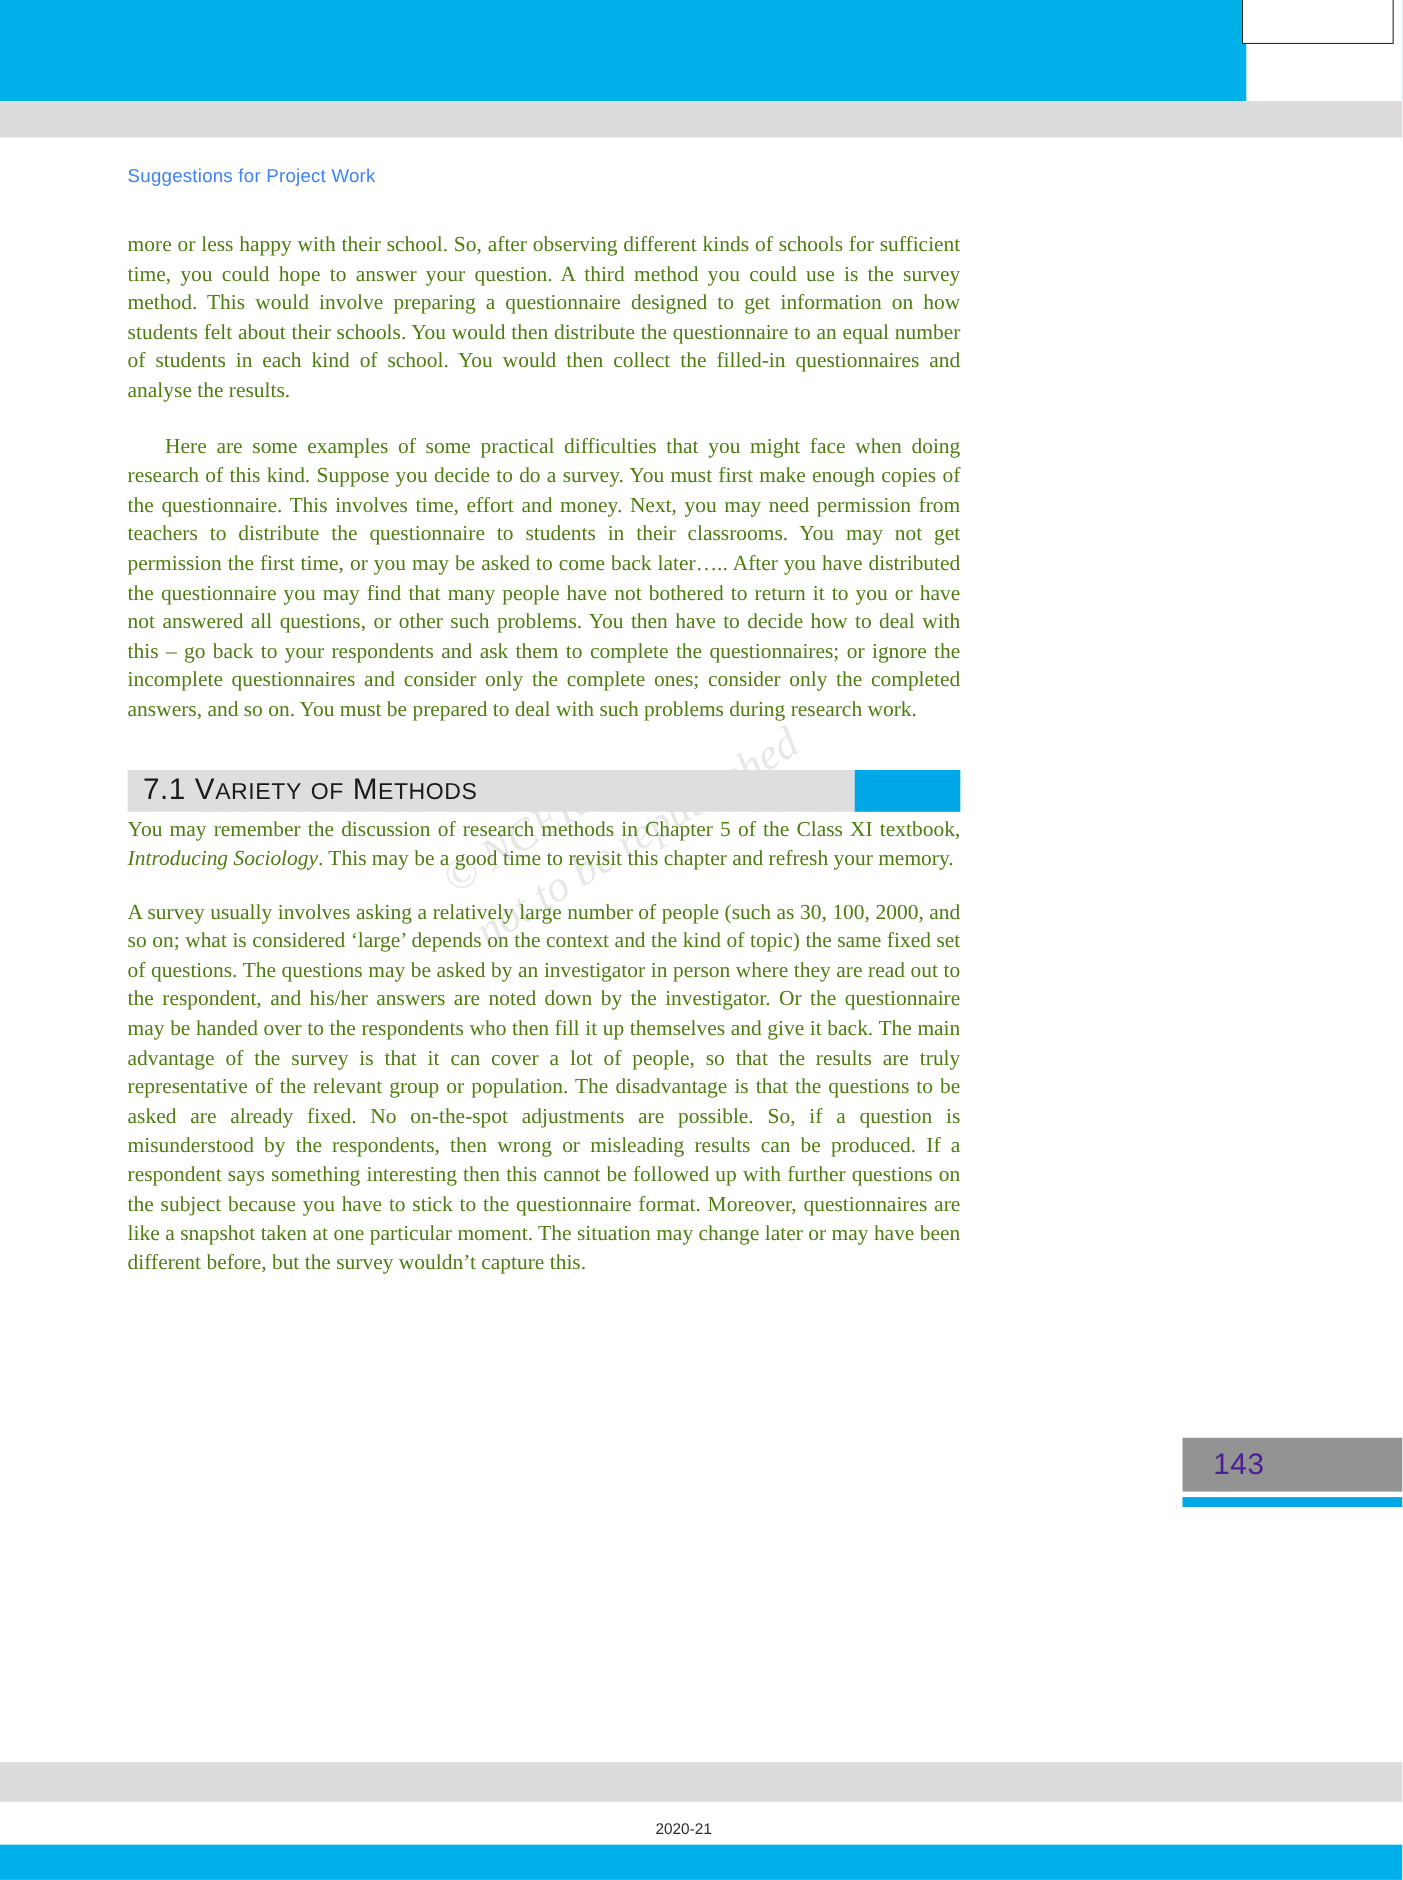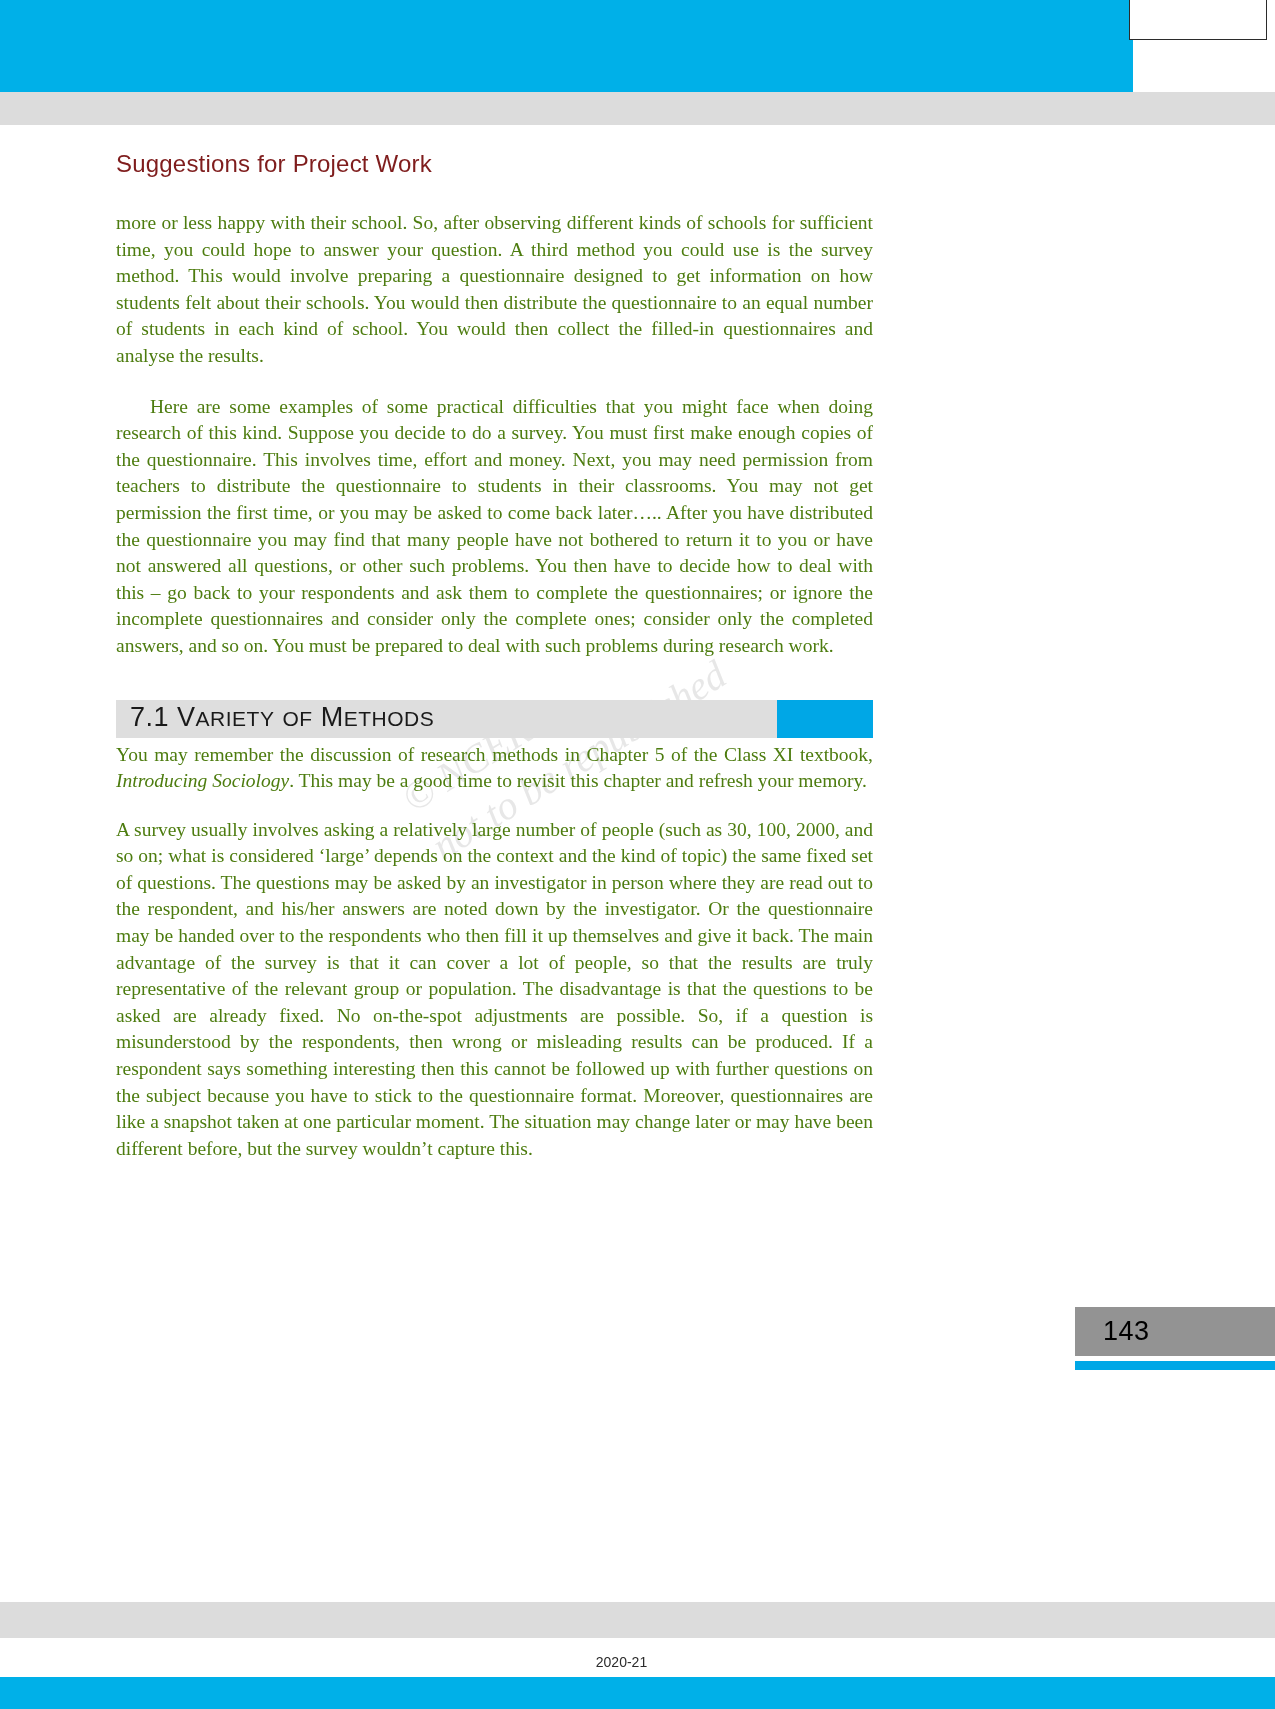--- a/index.html
+++ b/index.html
@@ -50,22 +50,22 @@
     height: 33px;
     background: #dcdcdc;
   }
 
   
   .running-head {
     position: absolute;
     left: 116px;
     top: 150px;
     font-family: "Liberation Sans", sans-serif;
-    font-size: 24px;
-    color: #7f1d1d;
+    font-size: 17px;
+    color: #3b82f6;
     letter-spacing: 0.2px;
     white-space: nowrap;
   }
 
   
   .content {
     position: absolute;
     left: 116px;
     top: 210px;
     width: 757px;
@@ -171,21 +171,21 @@
     width: 200px;
     height: 49px;
     background: #939393;
   }
   .page-num-box span {
     position: absolute;
     left: 28px;
     top: 9px;
     font-family: "Liberation Sans", sans-serif;
     font-size: 27px;
-    color: #000000;
+    color: #4c1d95;
     letter-spacing: 0.5px;
   }
   .page-num-underline {
     position: absolute;
     right: 0;
     top: 1361px;
     width: 200px;
     height: 9px;
     background: #00a7e6;
   }

